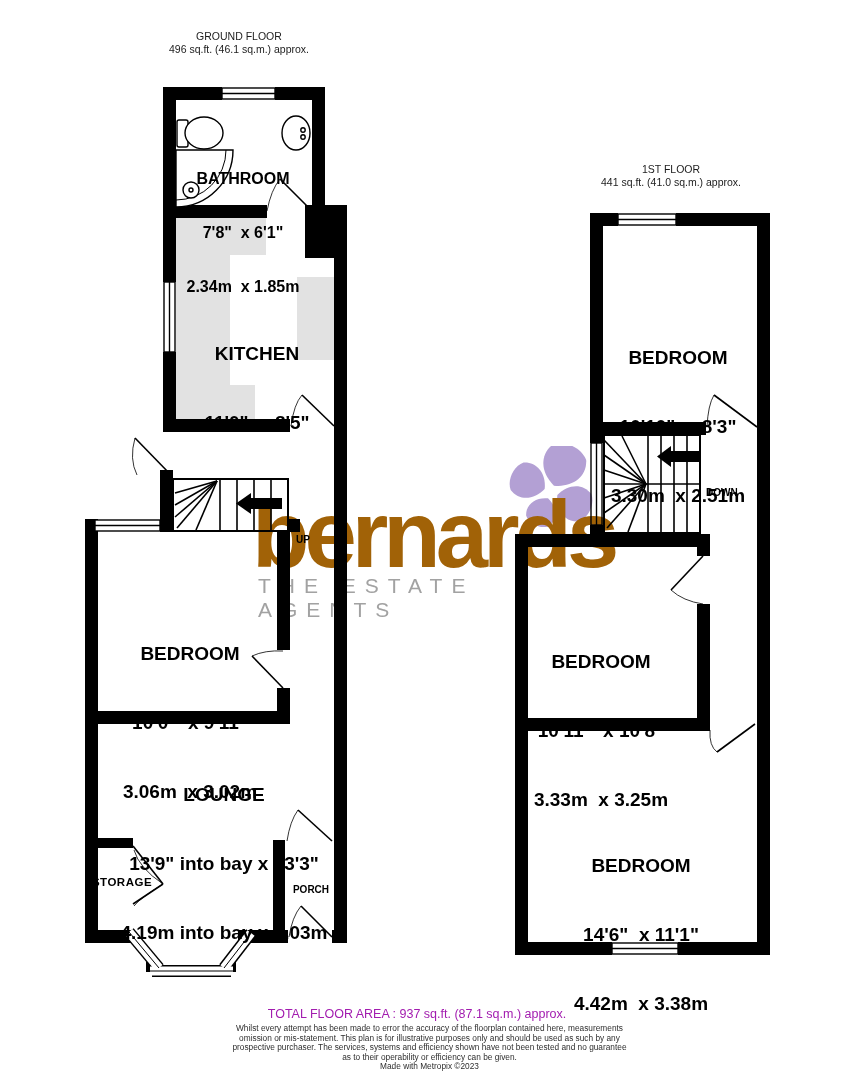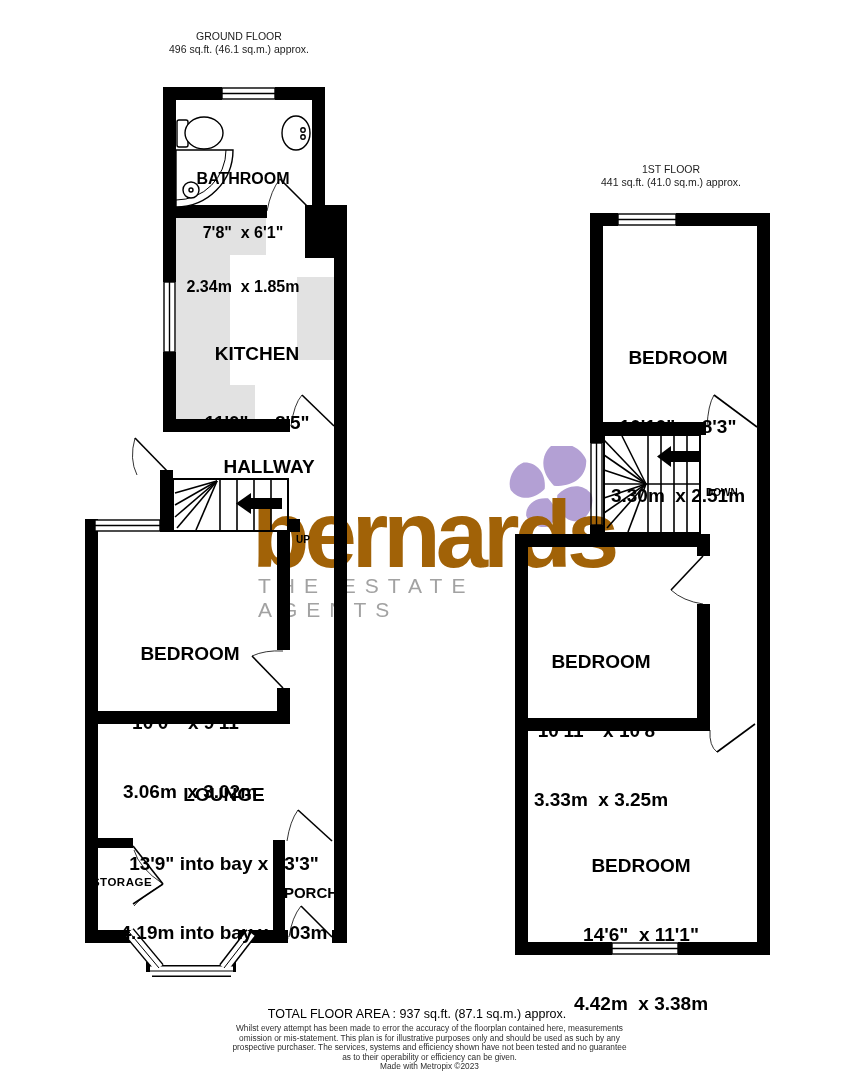--- a/index.html
+++ b/index.html
@@ -8,22 +8,22 @@
     font-family:"Liberation Sans",sans-serif;overflow:hidden;
   }
   #plan-svg{position:absolute;left:0;top:0;z-index:1;}
   .txt{position:absolute;z-index:3;color:#000;text-align:center;}
   .floor-header{width:220px;font-size:10.5px;line-height:12.5px;color:#1c1c1c;}
   .room-label{width:240px;font-weight:bold;font-size:19px;line-height:23px;white-space:pre;}
   .room-label.sm{font-size:16px;line-height:18px;}
   .single{font-weight:bold;}
   .tiny{font-size:10px;font-weight:bold;margin-top:37px;}
   .small-room{font-size:11.5px;font-weight:bold;letter-spacing:.5px;}
-  .porch-room{font-size:15px;font-weight:bold;}
-  .footer-total{left:0;width:834px;font-size:12.5px;color:#000000;}
+  .porch-room{font-size:10px;font-weight:bold;}
+  .footer-total{left:0;width:834px;font-size:12.5px;color:#a21caf;}
   .footer-disc{left:0;width:859px;font-size:8.3px;line-height:9.5px;color:#2e2e2e;}
   
   .watermark{position:absolute;z-index:4;left:0;top:0;width:859px;height:1080px;
     mix-blend-mode:multiply;pointer-events:none;}
   .wm-brand{position:absolute;left:252px;top:488px;width:360px;text-align:center;
     font-size:94px;font-weight:bold;letter-spacing:-5px;line-height:94px;}
   .wm-tagline{position:absolute;left:258px;top:574px;width:350px;text-align:left;
     font-size:21px;font-weight:normal;letter-spacing:9px;line-height:24px;}
   .wm-logo{position:absolute;left:503px;top:446px;}
 </style>
@@ -257,23 +257,20 @@
     <div>BATHROOM</div>
     <div>7'8"  x 6'1"</div>
     <div>2.34m  x 1.85m</div>
   </div>
 
   <div class="txt room-label" style="left:137px;top:296px;">
     <div>KITCHEN</div>
     <div>11'0"  x 8'5"</div>
   </div>
 
-  <div class="txt single" style="left:179px;top:456px;width:180px;font-size:19px;">
-    <span>HALLWAY</span>
-  </div>
 
   <div class="txt tiny" style="left:288px;top:497px;width:30px;text-align:center;">
     <span>UP</span>
   </div>
 
   <div class="txt room-label" style="left:70px;top:596px;">
     <div>BEDROOM</div>
     <div>10'0"  x 9'11"</div>
     <div>3.06m  x 3.02m</div>
   </div>

